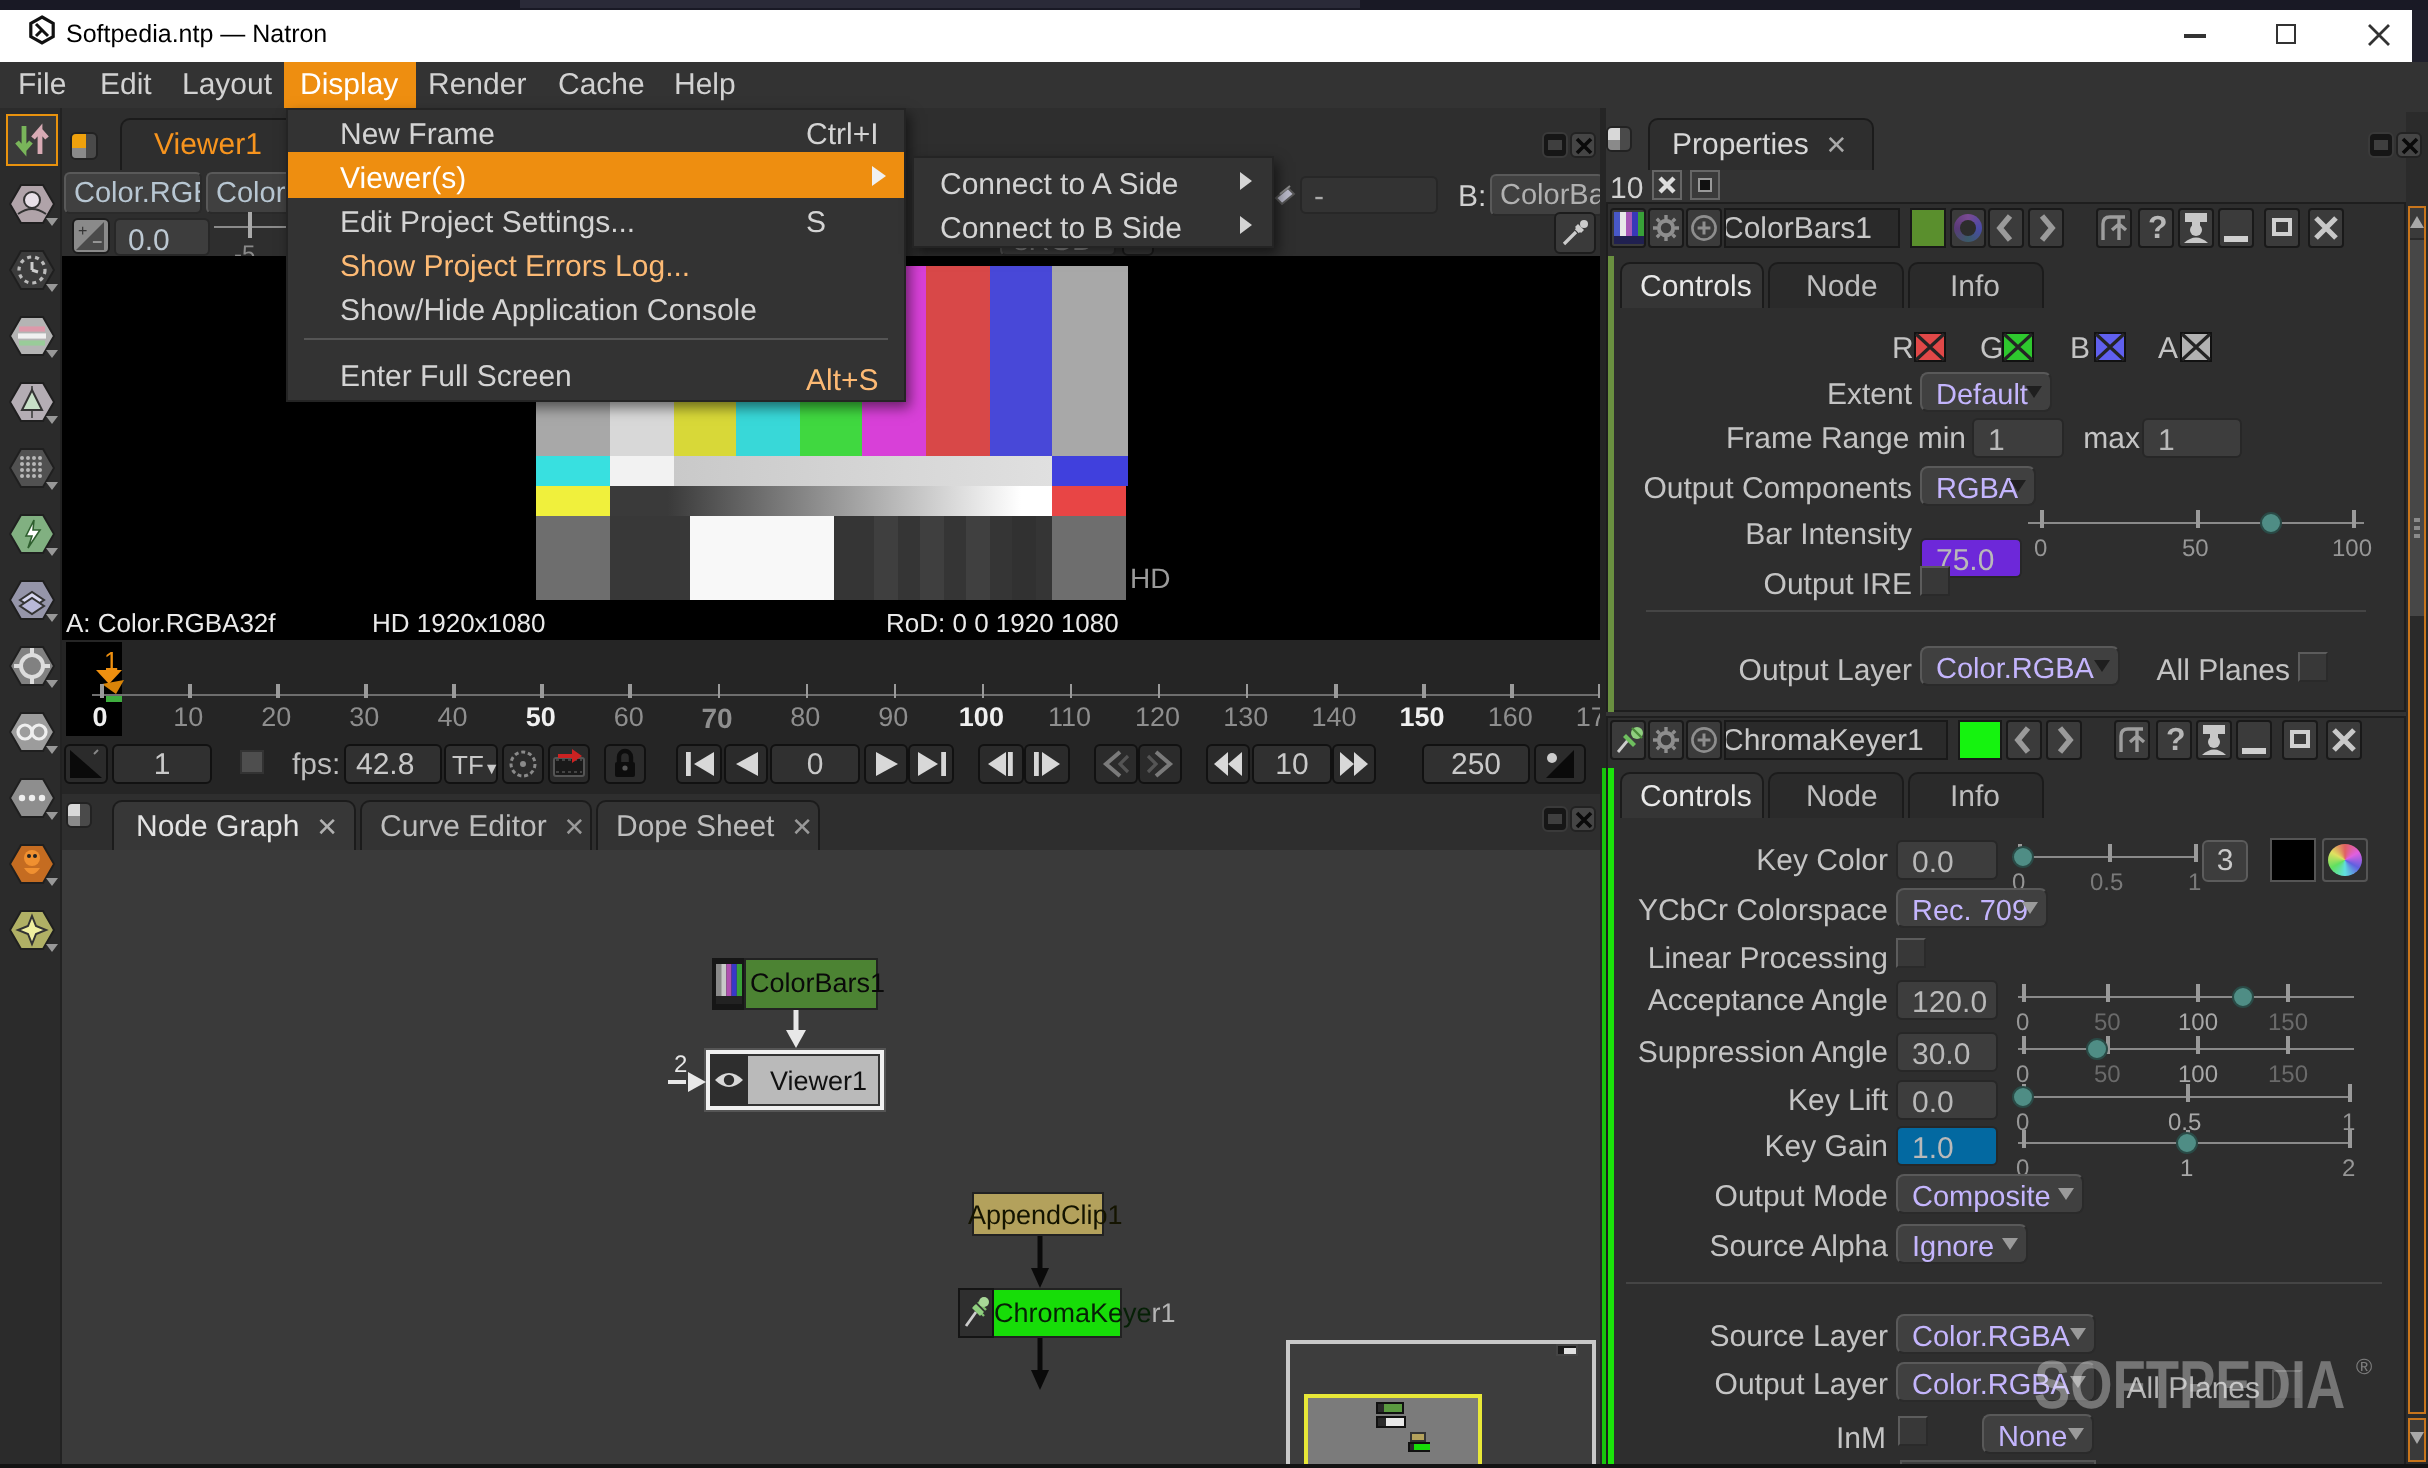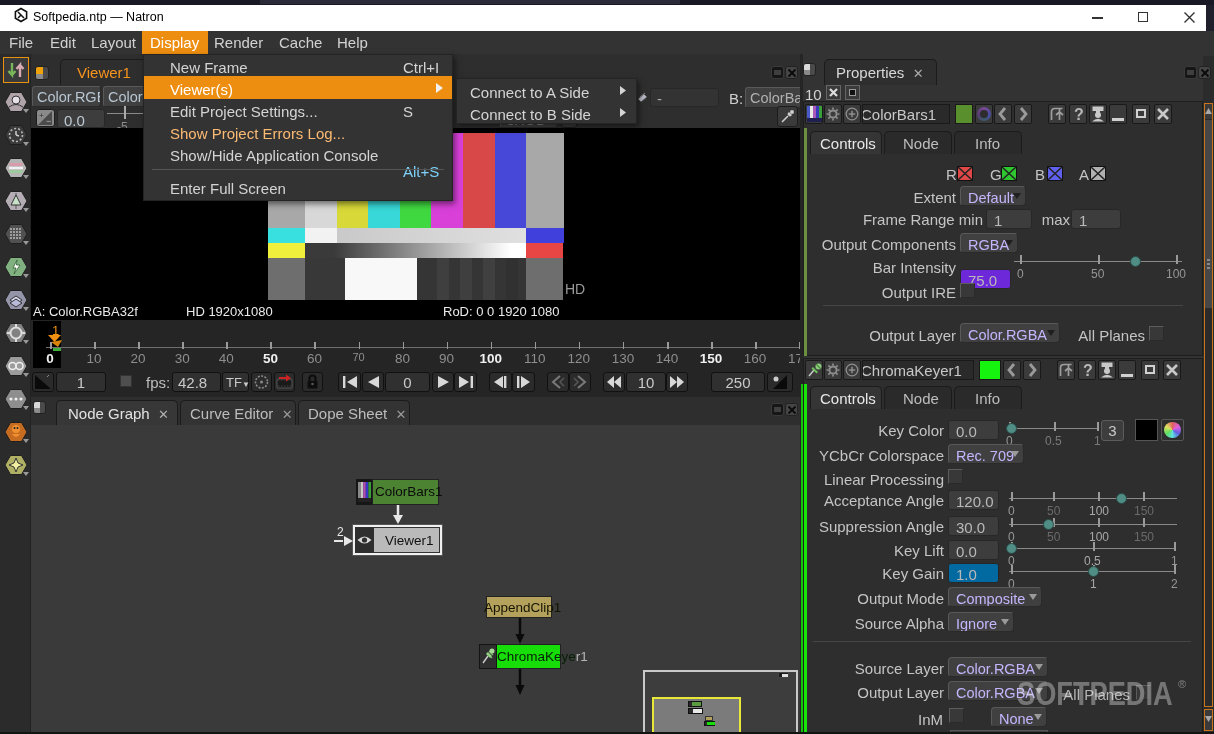--- a/index.html
+++ b/index.html
@@ -246,21 +246,21 @@
 <div class="tx" style="left:138.1px;top:352px;color:#8e8e8e;font-weight:normal;font-size:13.5px;transform:translateX(-50%)">20</div>
 <div class="ab" style="left:182.2px;top:342px;width:1.5px;height:7px;background:#9a9a9a"></div>
 <div class="tx" style="left:182.2px;top:352px;color:#8e8e8e;font-weight:normal;font-size:13.5px;transform:translateX(-50%)">30</div>
 <div class="ab" style="left:226.3px;top:342px;width:1.5px;height:7px;background:#9a9a9a"></div>
 <div class="tx" style="left:226.3px;top:352px;color:#8e8e8e;font-weight:normal;font-size:13.5px;transform:translateX(-50%)">40</div>
 <div class="ab" style="left:270.4px;top:342px;width:1.5px;height:7px;background:#9a9a9a"></div>
 <div class="tx" style="left:270.4px;top:352px;color:#f0f0f0;font-weight:bold;font-size:13.5px;transform:translateX(-50%)">50</div>
 <div class="ab" style="left:314.4px;top:342px;width:1.5px;height:7px;background:#9a9a9a"></div>
 <div class="tx" style="left:314.4px;top:352px;color:#8e8e8e;font-weight:normal;font-size:13.5px;transform:translateX(-50%)">60</div>
 <div class="ab" style="left:358.5px;top:342px;width:1.5px;height:7px;background:#9a9a9a"></div>
-<div class="tx" style="left:358.5px;top:352px;color:#8e8e8e;font-weight:normal;font-size:11px;transform:translateX(-50%)">70</div>
+<div class="tx" style="left:358.5px;top:352px;color:#8e8e8e;font-weight:bold;font-size:14px;transform:translateX(-50%)">70</div>
 <div class="ab" style="left:402.6px;top:342px;width:1.5px;height:7px;background:#9a9a9a"></div>
 <div class="tx" style="left:402.6px;top:352px;color:#8e8e8e;font-weight:normal;font-size:13.5px;transform:translateX(-50%)">80</div>
 <div class="ab" style="left:446.6px;top:342px;width:1.5px;height:7px;background:#9a9a9a"></div>
 <div class="tx" style="left:446.6px;top:352px;color:#8e8e8e;font-weight:normal;font-size:13.5px;transform:translateX(-50%)">90</div>
 <div class="ab" style="left:490.7px;top:342px;width:1.5px;height:7px;background:#9a9a9a"></div>
 <div class="tx" style="left:490.7px;top:352px;color:#f0f0f0;font-weight:bold;font-size:13.5px;transform:translateX(-50%)">100</div>
 <div class="ab" style="left:534.8px;top:342px;width:1.5px;height:7px;background:#9a9a9a"></div>
 <div class="tx" style="left:534.8px;top:352px;color:#8e8e8e;font-weight:normal;font-size:13.5px;transform:translateX(-50%)">110</div>
 <div class="ab" style="left:578.8px;top:342px;width:1.5px;height:7px;background:#9a9a9a"></div>
 <div class="tx" style="left:578.8px;top:352px;color:#8e8e8e;font-weight:normal;font-size:13.5px;transform:translateX(-50%)">120</div>
@@ -733,21 +733,21 @@
 <div class="ab" style="left:143px;top:54px;width:310px;height:147px;background:#333333;border:1px solid #242424;box-shadow:2px 3px 6px rgba(0,0,0,0.5);z-index:50"></div>
 <div class="ab" style="left:144px;top:76px;width:308px;height:23px;background:#ee8e10;z-index:51"></div>
 <div class="tx" style="left:170px;top:60px;color:#d4d4d4;z-index:52">New Frame</div>
 <div class="tx" style="left:403px;top:60px;color:#d4d4d4;z-index:52">Ctrl+I</div>
 <div class="tx" style="left:170px;top:82px;color:#ffffff;z-index:52">Viewer(s)</div>
 <div class="tx" style="left:170px;top:104px;color:#d4d4d4;z-index:52">Edit Project Settings...</div>
 <div class="tx" style="left:403px;top:104px;color:#d4d4d4;z-index:52">S</div>
 <div class="tx" style="left:170px;top:126px;color:#fdba74;z-index:52">Show Project Errors Log...</div>
 <div class="tx" style="left:170px;top:148px;color:#d4d4d4;z-index:52">Show/Hide Application Console</div>
 <div class="tx" style="left:170px;top:181px;color:#d4d4d4;z-index:52">Enter Full Screen</div>
-<div class="tx" style="left:403px;top:164px;color:#7dd3fc;z-index:52">Alt+S</div>
+<div class="tx" style="left:403px;top:183px;color:#fdba74;z-index:52">Alt+S</div>
 <svg style="left:436px;top:83px;z-index:52" width="7" height="10" viewBox="0 0 7 10">
     <path d="M0 0 L7 5 L0 10 Z" fill="#f0f0f0"></path>
   </svg>
 <div class="ab" style="left:152px;top:169px;width:292px;height:1px;background:#555;z-index:52"></div>
 <div class="ab" style="left:456px;top:78px;width:181px;height:46px;background:#333333;border:1px solid #242424;box-shadow:2px 3px 6px rgba(0,0,0,0.5);z-index:50"></div>
 <div class="tx" style="left:470px;top:85px;color:#d4d4d4;z-index:52">Connect to A Side</div>
 <div class="tx" style="left:470px;top:107px;color:#d4d4d4;z-index:52">Connect to B Side</div>
 <svg style="left:620px;top:86px;z-index:52" width="6" height="9" viewBox="0 0 6 9">
     <path d="M0 0 L6 4.5 L0 9 Z" fill="#d4d4d4"></path>
   </svg>

